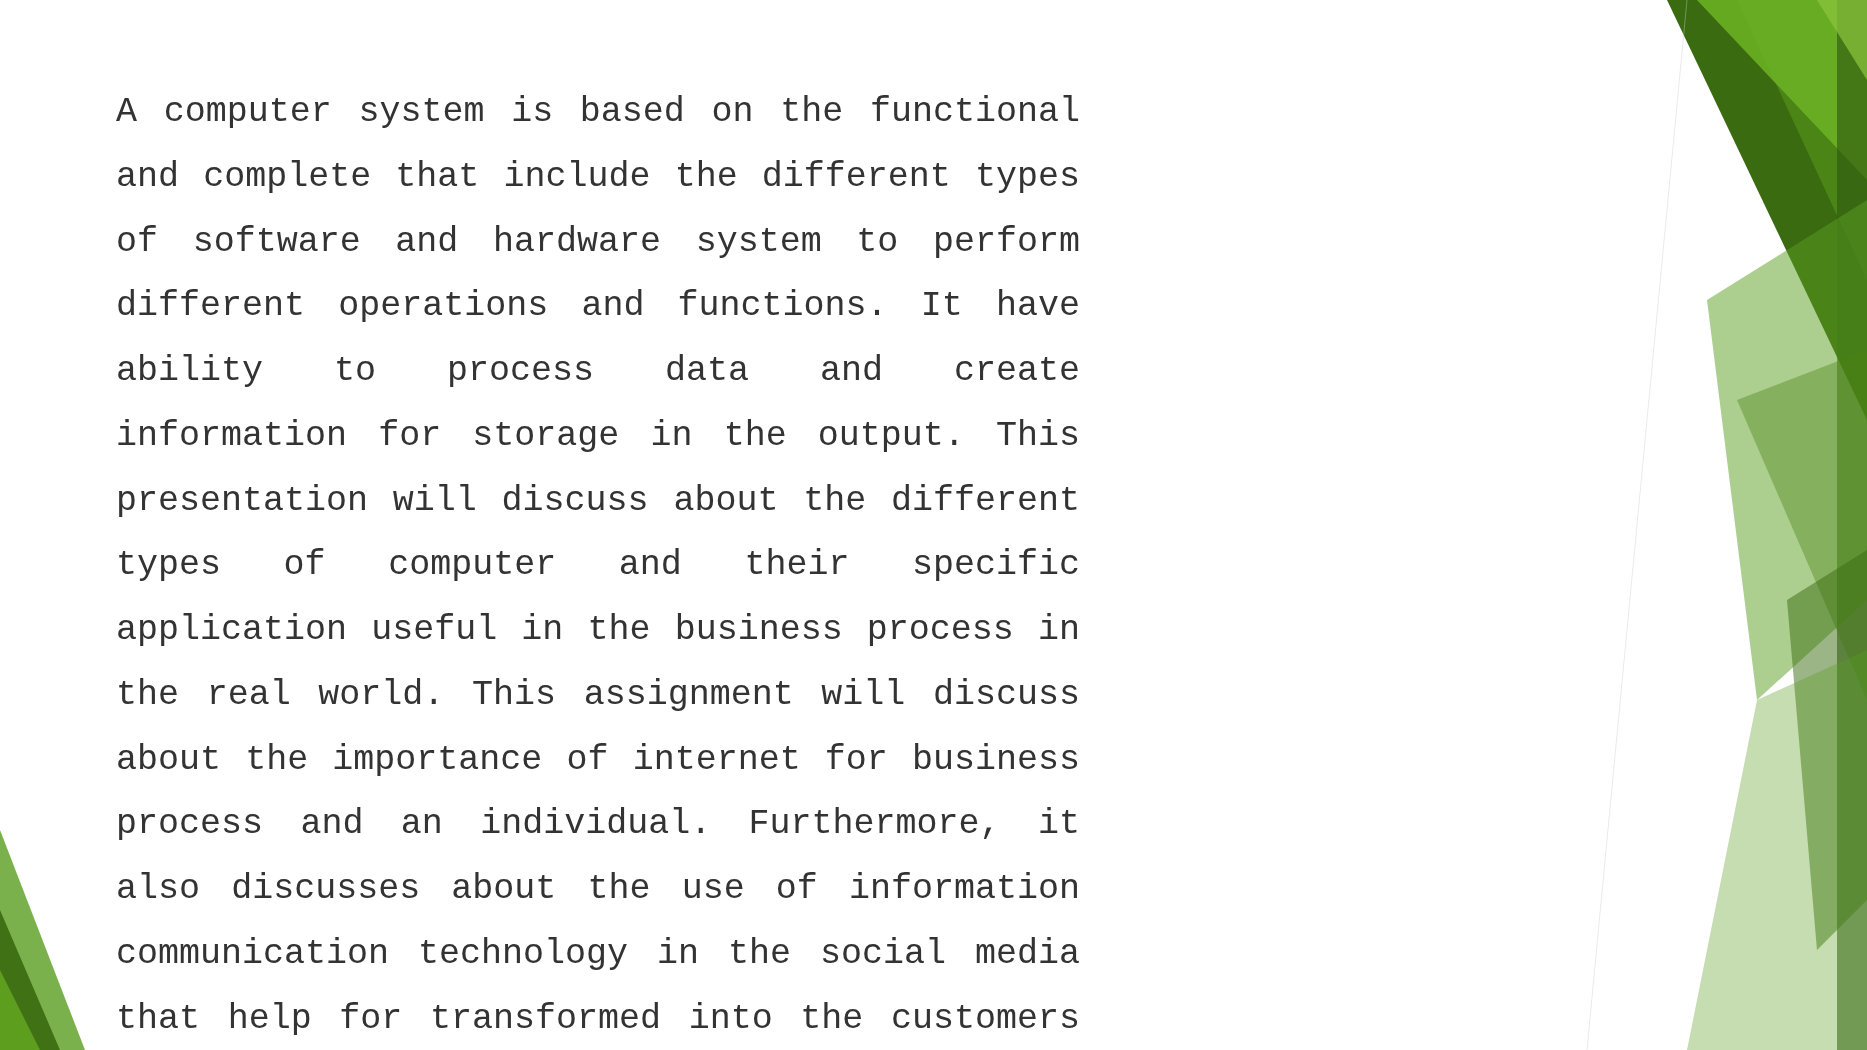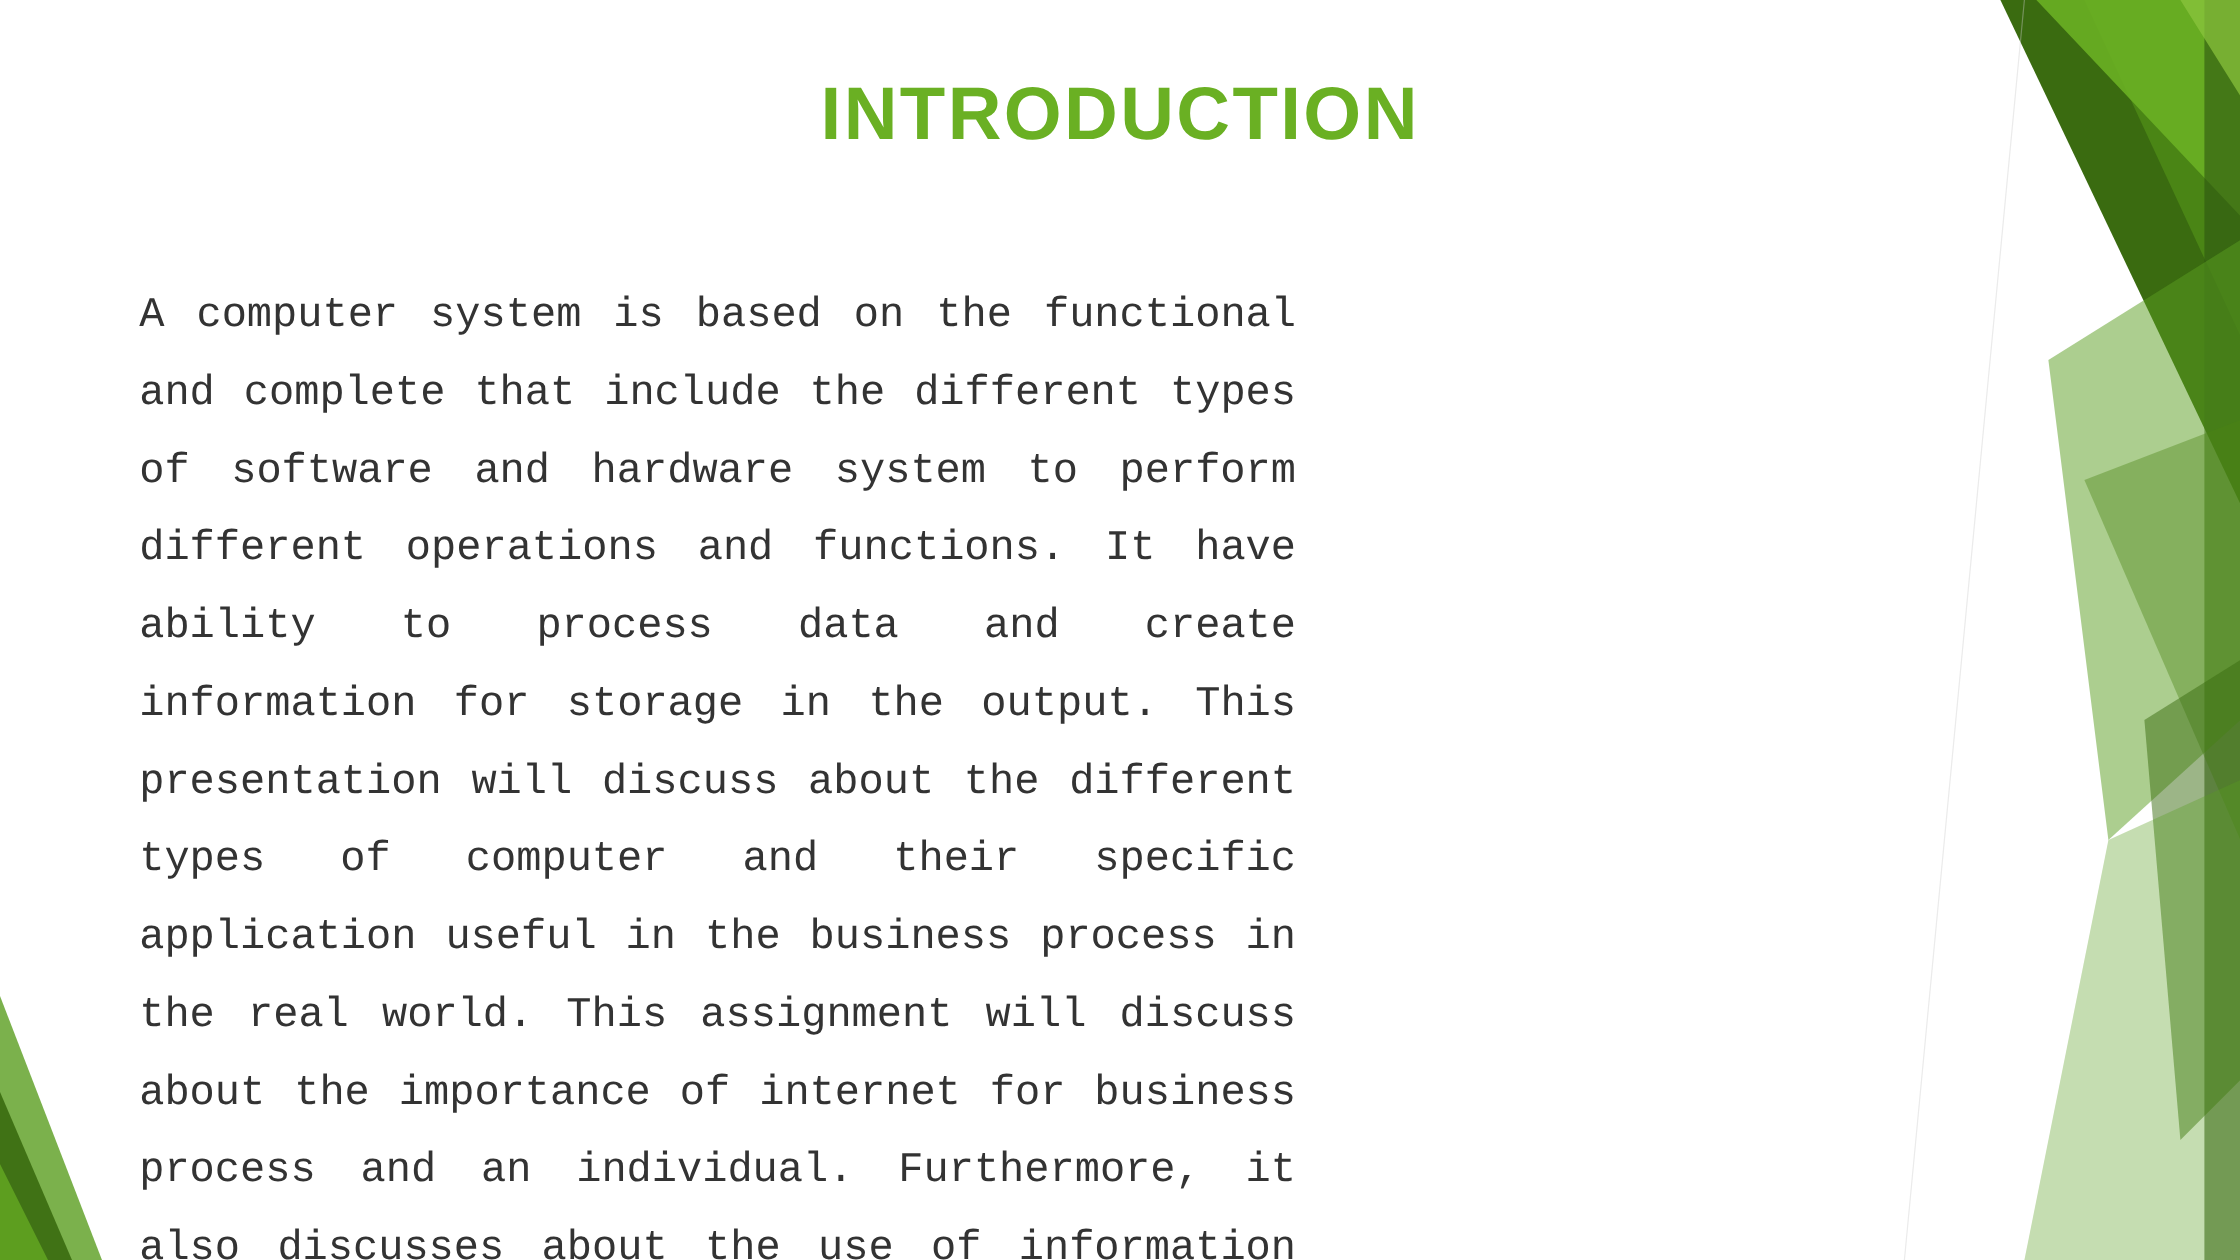--- a/index.html
+++ b/index.html
@@ -95,21 +95,18 @@
 
     <polygon points="280,0 330,0 330,80" fill="#8dc63f" opacity="0.7"></polygon>
   </svg>
 
   <svg class="bottom-left-deco" viewBox="0 0 85 320" xmlns="http://www.w3.org/2000/svg">
     <polygon points="0,320 85,320 0,100" fill="#5a9e1f" opacity="0.8"></polygon>
     <polygon points="0,320 60,320 0,180" fill="#3a6b10" opacity="0.9"></polygon>
     <polygon points="0,320 40,320 0,240" fill="#6ab023" opacity="0.7"></polygon>
   </svg>
 
-  <div class="title-section">
-    <h1 class="title">INTRODUCTION</h1>
-  </div>
 
   <div class="content-section">
     <p class="body-text">A computer system is based on the functional and complete that include the different types of software and hardware system to perform different operations and functions. It have ability to process data and create information for storage in the output.  This presentation will discuss about the different types of computer and their specific application useful in the business process in the real world. This assignment will discuss about the importance of internet for business process and an individual. Furthermore, it also discusses about the use of information communication technology in the social media that help for transformed into the customers and stakeholders.</p>
   </div>
 
 </div>
 
 </body></html>

